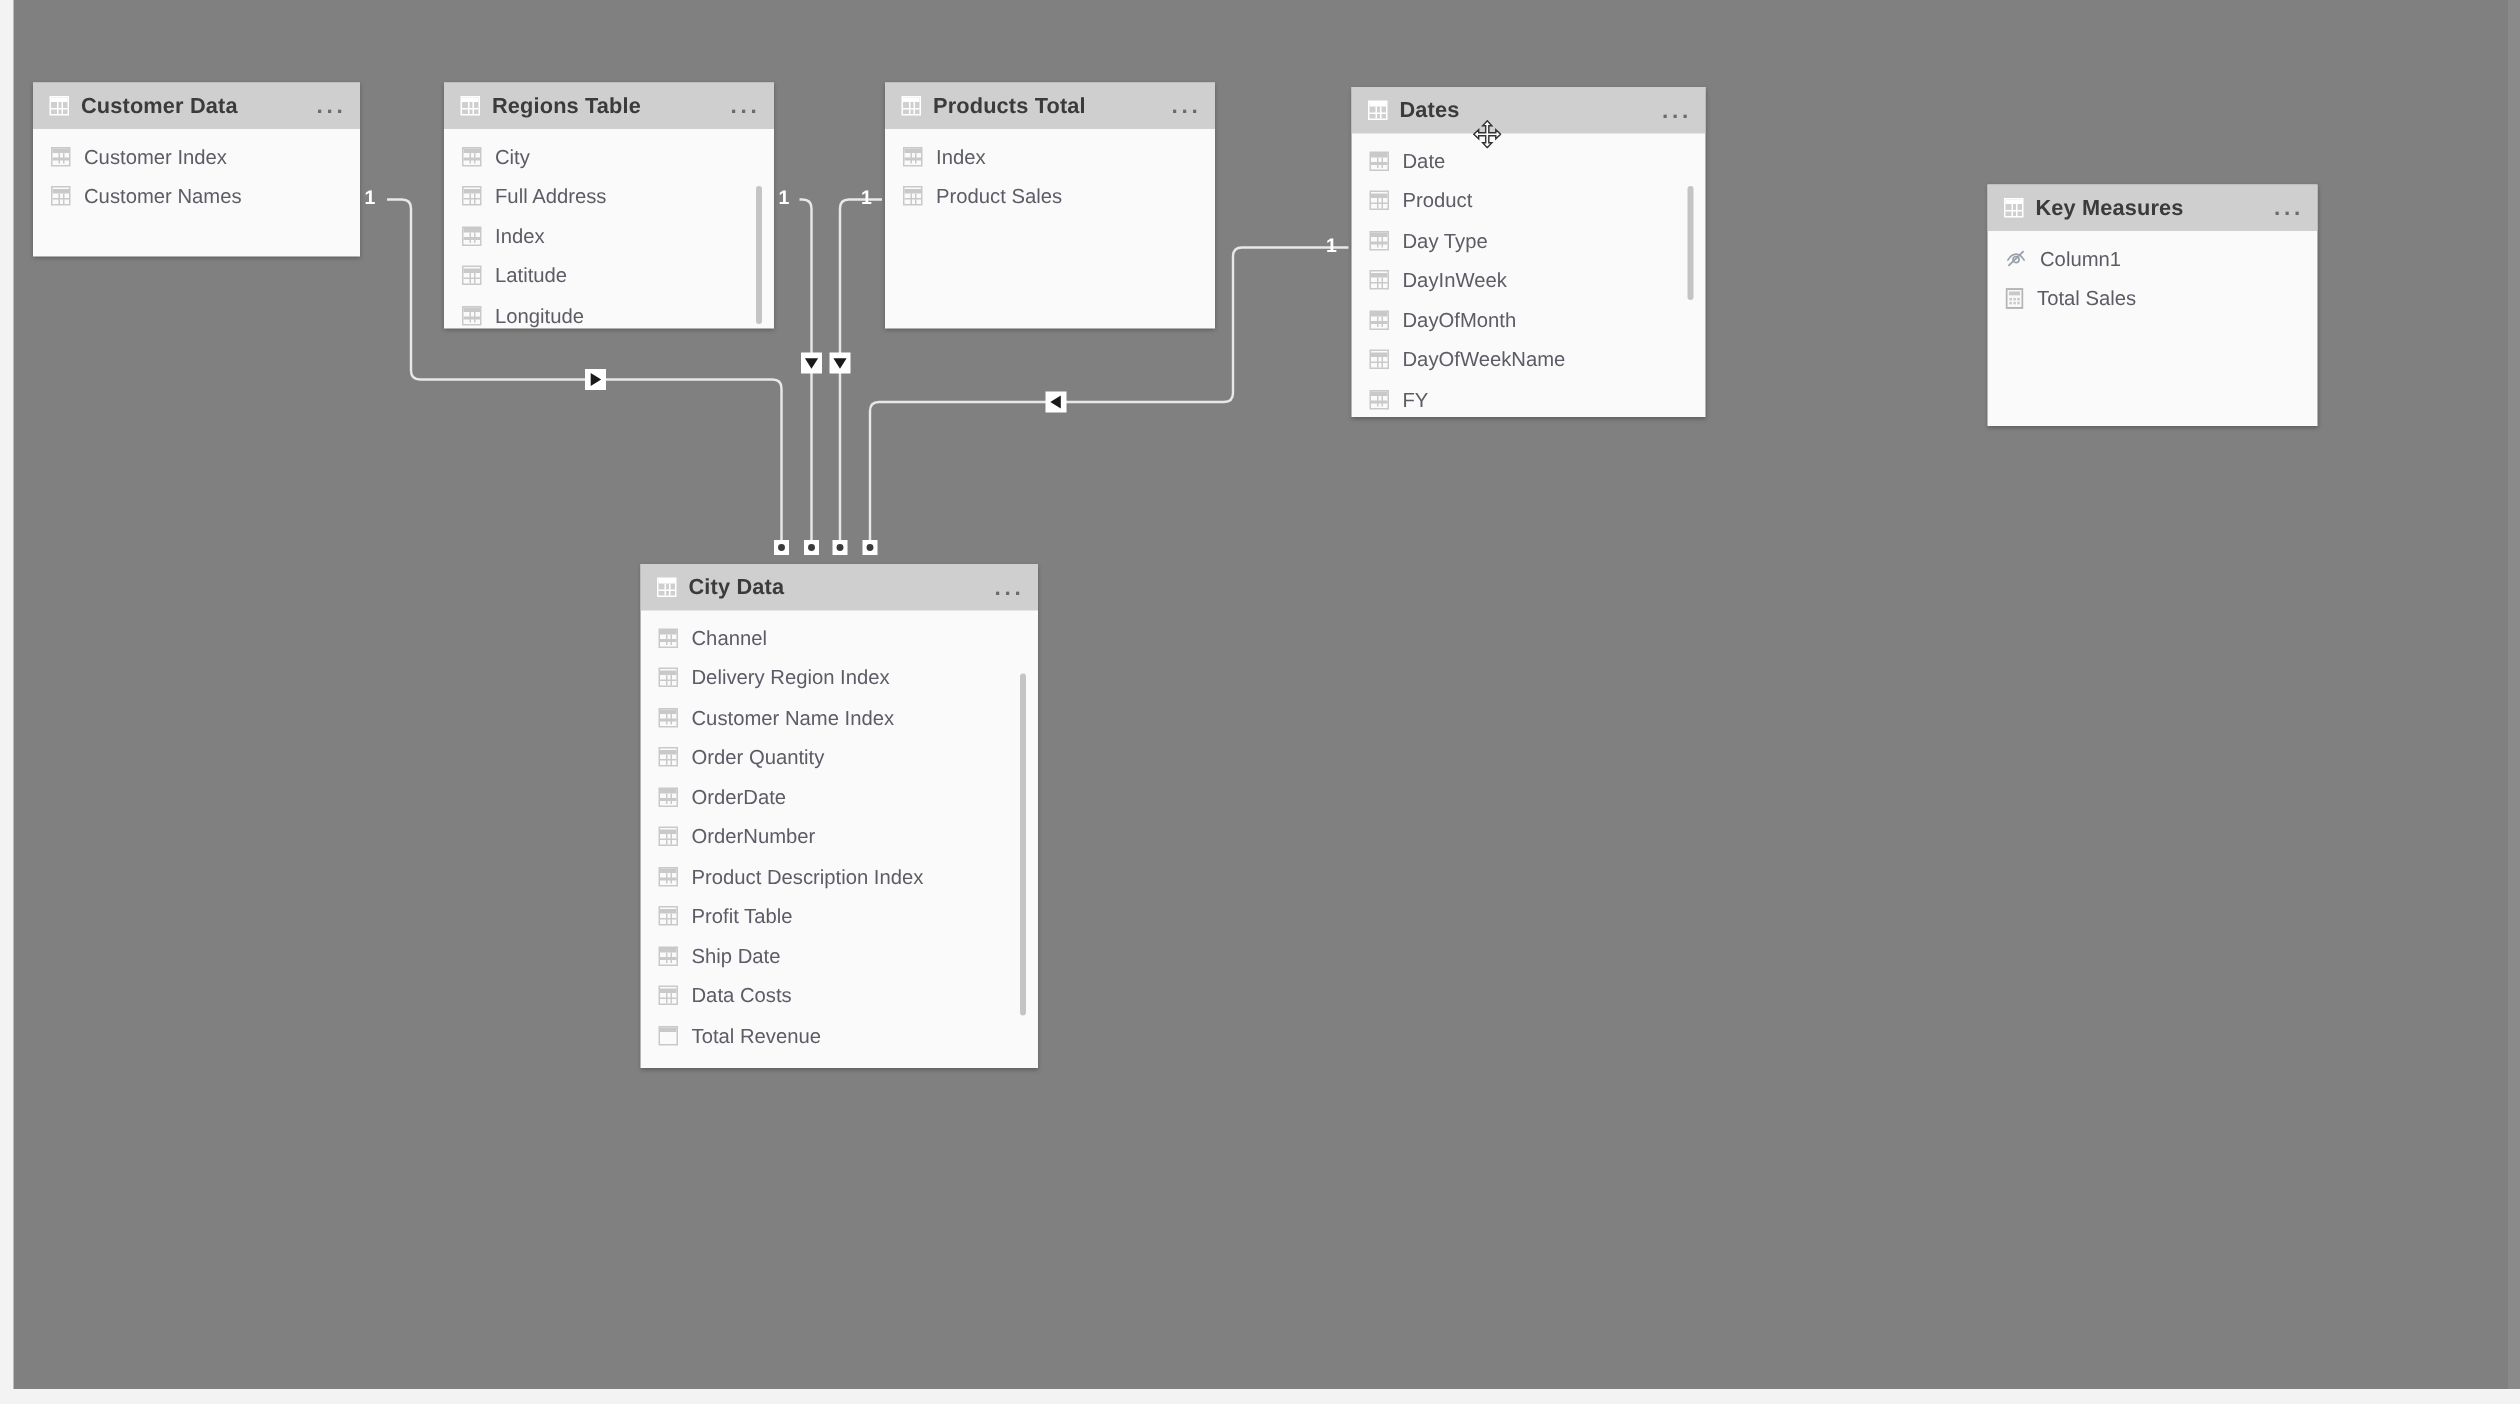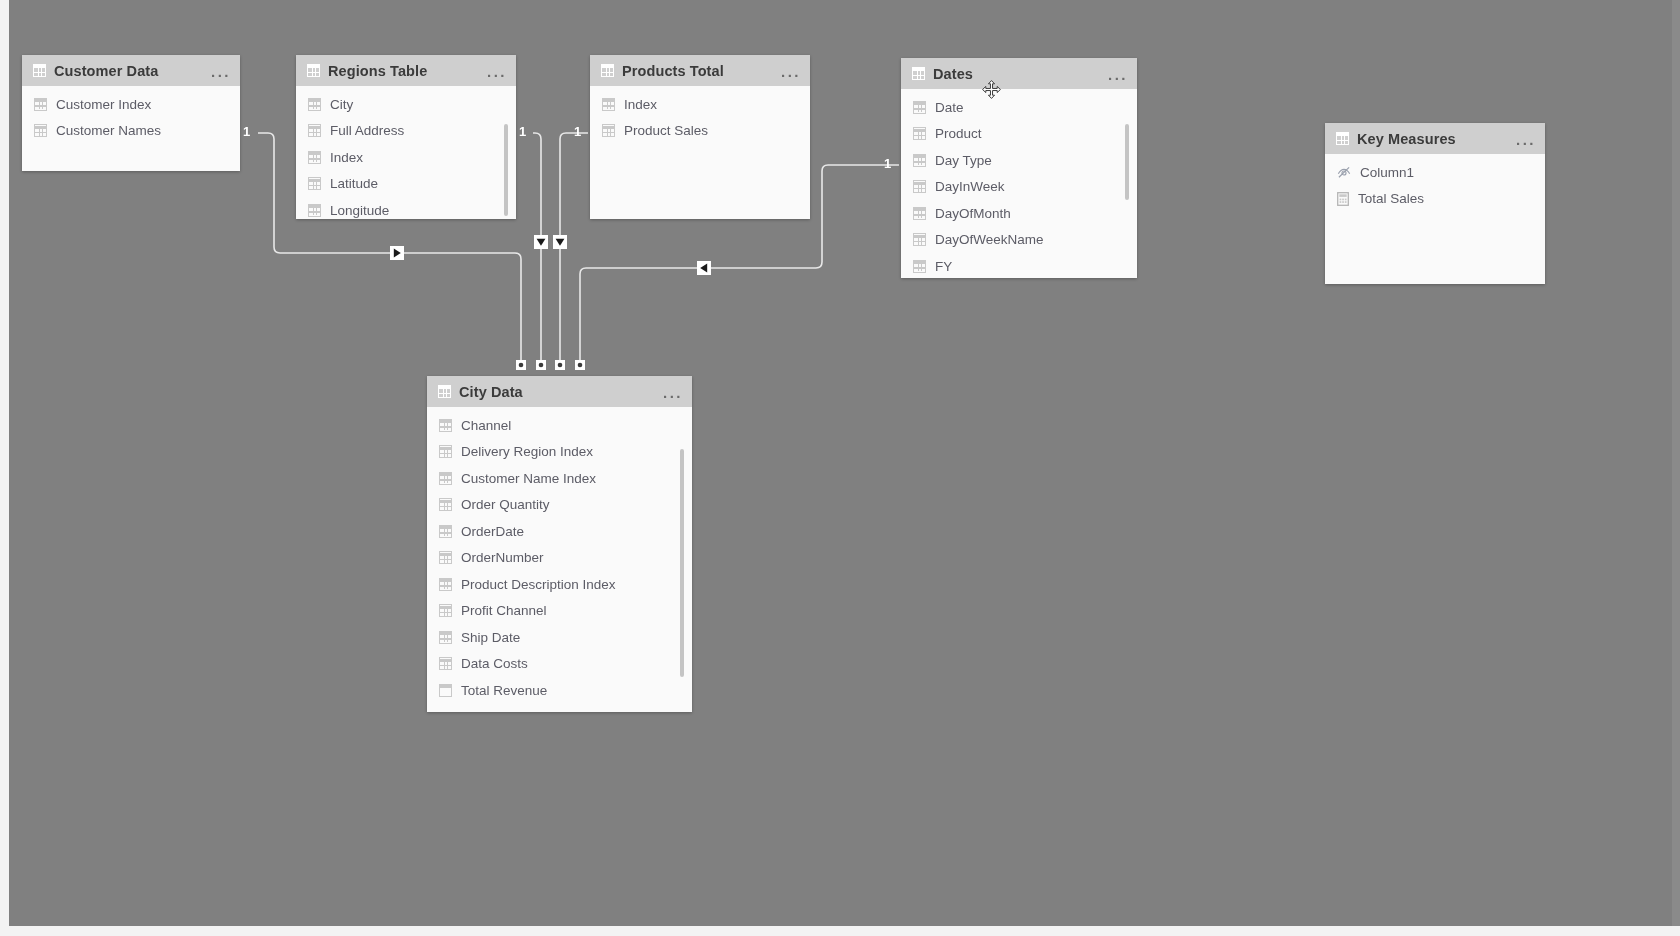--- a/index.html
+++ b/index.html
@@ -529,21 +529,21 @@
             <span class="nm">Product Description Index</span>
           </div>
           <div class="fld">
             <span class="ico-grid">
               <i style="left: 0px; top: 0px; width: 13px; height: 13px; background: transparent; border: 1.4px solid rgb(201, 201, 201);"></i>
               <i style="left: 1.4px; top: 1.4px; width: 10.2px; height: 3px; background: rgb(201, 201, 201);"></i>
               <i style="left: 4.6px; top: 4.4px; width: 1.2px; height: 7.2px; background: rgb(201, 201, 201);"></i>
               <i style="left: 8.2px; top: 4.4px; width: 1.2px; height: 7.2px; background: rgb(201, 201, 201);"></i>
               <i style="left: 1.4px; top: 7.6px; width: 10.2px; height: 1.2px; background: rgb(201, 201, 201);"></i>
             </span>
-            <span class="nm">Profit Channel</span>
+            <span class="nm">Profit Table</span>
           </div>
           <div class="fld">
             <span class="ico-grid">
               <i style="left: 0px; top: 0px; width: 13px; height: 13px; background: transparent; border: 1.4px solid rgb(201, 201, 201);"></i>
               <i style="left: 1.4px; top: 1.4px; width: 10.2px; height: 3px; background: rgb(201, 201, 201);"></i>
               <i style="left: 4.6px; top: 4.4px; width: 1.2px; height: 7.2px; background: rgb(201, 201, 201);"></i>
               <i style="left: 8.2px; top: 4.4px; width: 1.2px; height: 7.2px; background: rgb(201, 201, 201);"></i>
               <i style="left: 1.4px; top: 7.6px; width: 10.2px; height: 1.2px; background: rgb(201, 201, 201);"></i>
             </span>
             <span class="nm">Ship Date</span>

